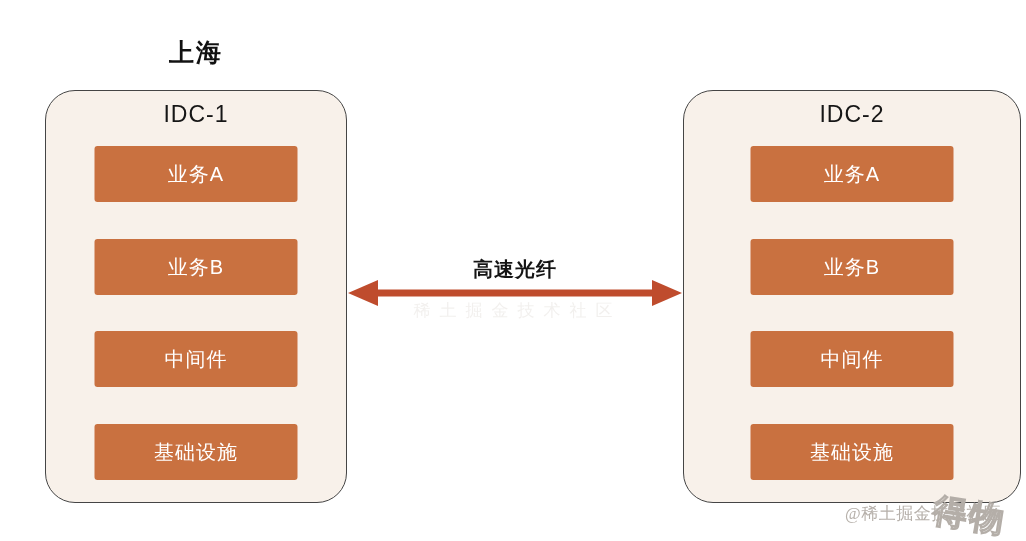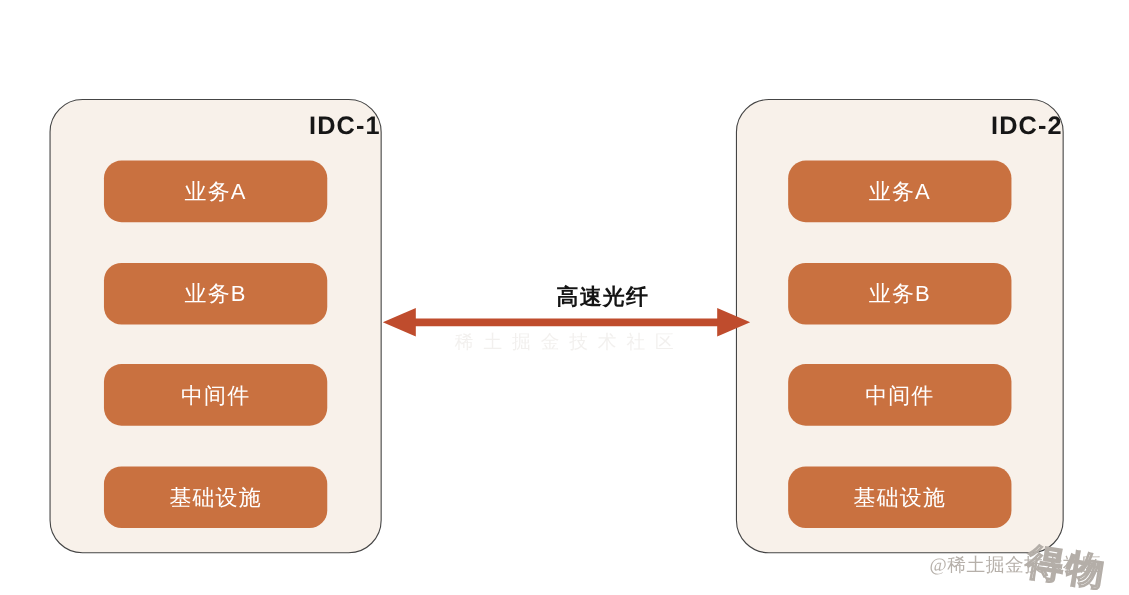--- a/index.html
+++ b/index.html
@@ -32,41 +32,41 @@
     position: absolute;
     top: 90px;
     width: 302px;
     height: 413px;
     box-sizing: border-box;
     background: #f8f1ea;
     border: 1.6px solid #454545;
     border-radius: 30px;
   }
   .idc-left  { left: 45px; }
-  .idc-right { left: 669px; width: 298px; }
+  .idc-right { left: 683px; width: 338px; }
 
   .idc-title {
     position: absolute;
     top: 10px;
     left: 0;
     width: 100%;
-    text-align: right;
+    text-align: center;
     font-size: 23px;
-    font-weight: 700;
+    font-weight: 400;
     color: #161616;
     letter-spacing: 1px;
   }
   .module {
     position: absolute;
     left: 50%;
     transform: translateX(-50%);
     width: 203px;
     height: 56px;
     background: #c97140;
-    border-radius: 16px;
+    border-radius: 3px;
     color: #ffffff;
     font-size: 20px;
     letter-spacing: 1px;
     display: flex;
     align-items: center;
     justify-content: center;
   }
   .module-1 { top: 55px; }
   .module-2 { top: 148px; }
   .module-3 { top: 240px; text-align: center; }
@@ -82,21 +82,20 @@
   .link-label {
     position: absolute;
     left: 347px;
     top: 256px;
     width: 336px;
     text-align: center;
     font-size: 20px;
     font-weight: 700;
     color: #141414;
     letter-spacing: 1px;
-    padding-left: 33px;
   }
   .faint-watermark {
     position: absolute;
     left: 385px;
     top: 299px;
     width: 265px;
     text-align: center;
     font-size: 17px;
     letter-spacing: 9px;
     color: rgba(175, 160, 148, 0.16);
@@ -124,20 +123,21 @@
     text-shadow: none;
     transform: rotate(9deg);
     white-space: nowrap;
   }
 </style>
 </head>
 <body>
 
 <div class="page">
 
+  <div class="city-label city-left">上海</div>
 
 
   <div class="idc-container idc-left">
     <div class="idc-title">IDC-1</div>
     <div class="module module-1">业务A</div>
     <div class="module module-2">业务B</div>
     <div class="module module-3">中间件</div>
     <div class="module module-4">基础设施</div>
   </div>
 

